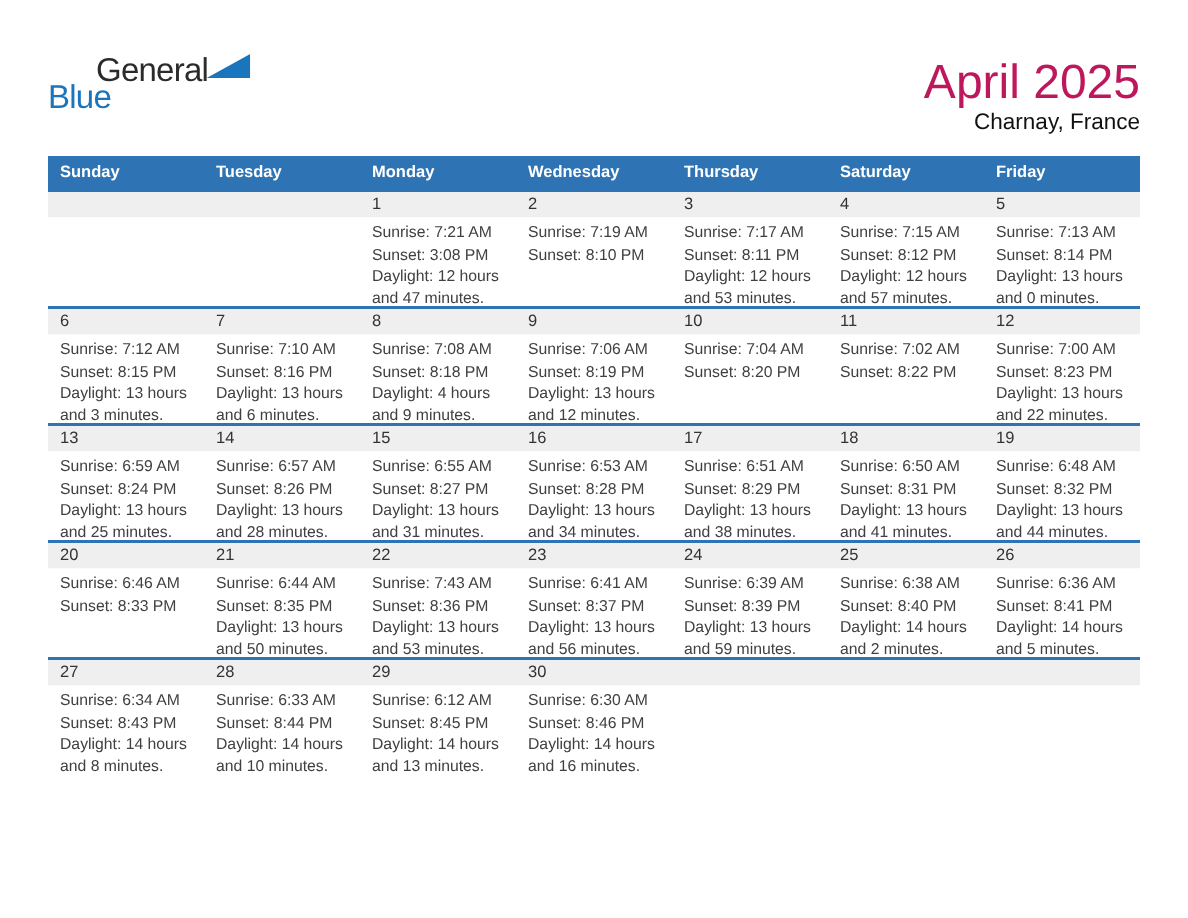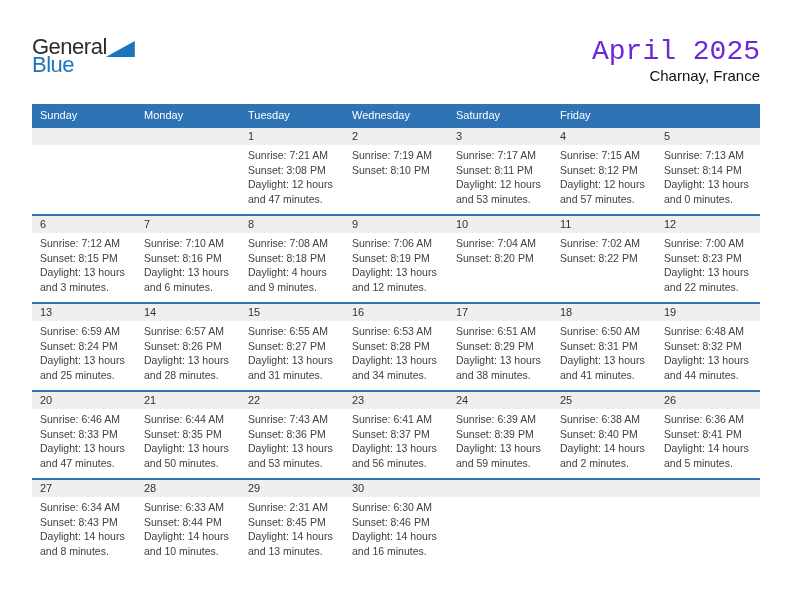--- a/index.html
+++ b/index.html
@@ -7,51 +7,51 @@
   body {
     width:792px; height:612px;
     font-family:"Liberation Sans", sans-serif;
     position:relative; overflow:hidden;
     color:#333;
   }
   .page { position:absolute; inset:0; background:#fff; }
 
   
   .logo { position:absolute; left:32px; top:36px; line-height:1; }
-  .logo-line1 { display:flex; align-items:flex-end; }
+  .logo-line1 { display:flex; align-items:flex-start;margin-left:32px; }
   .logo-general { font-size:22px; color:#2b2b2b; letter-spacing:-0.5px; }
   .logo-triangle {
     display:inline-block; width:29px; height:16px;
     background:#1b75bc; margin-left:-1px; margin-bottom:1px;
     clip-path:polygon(0 100%, 100% 0, 100% 100%);
   }
   .logo-blue { font-size:22px; color:#1b75bc; margin-top:-4px; letter-spacing:-0.5px; }
 
   
   .title-block { position:absolute; right:32px; top:36px; text-align:right; }
-  .month-title { font-size:28px; color:#6d28d9; font-weight:400;font-family:Liberation Mono, monospace; }
+  .month-title { font-size:32px; color:#be185d; font-weight:400; }
   .location-subtitle { font-size:15px; color:#111; margin-top:0; }
 
   
   .calendar { position:absolute; left:32px; top:104px; width:728px; }
   .grid7 { display:grid; grid-template-columns:repeat(7,1fr); }
   .cal-header { background:#2e74b5; }
   .day-header {
-    color:#fff; font-size:11px; font-weight:400;
+    color:#fff; font-size:11px; font-weight:700;
     padding:5px 8px 6px 8px; height:22px;
   }
   .week { border-top:2px solid #2e74b5; }
   .bands { background:#efefef; }
   .band {
     font-size:11px; color:#333;
     padding:2px 8px 2px 8px; height:17px;
   }
   .bodies { background:#ffffff; }
   .cell-body {
-    padding:3px 8px 0 8px; height:69px;
+    padding:3px 8px 0 8px; height:59px;
     font-size:10.5px; color:#404040; line-height:1.4;
   }
 </style>
 </head>
 <body>
 
 <div class="page">
 
   <div class="logo">
     <div class="logo-line1">
@@ -63,23 +63,24 @@
 
   <div class="title-block">
     <div class="month-title">April 2025</div>
     <div class="location-subtitle">Charnay, France</div>
   </div>
 
   <div class="calendar">
 
     <div class="grid7 cal-header">
       <div class="day-header">Sunday</div>
+      <div class="day-header">Tuesday</div>
       <div class="day-header">Monday</div>
-      <div class="day-header">Tuesday</div>
       <div class="day-header">Wednesday</div>
+      <div class="day-header">Thursday</div>
       <div class="day-header">Saturday</div>
       <div class="day-header">Friday</div>
     </div>
 
     <div class="week">
       <div class="grid7 bands">
         <div class="band"></div>
         <div class="band"></div>
         <div class="band">1</div>
         <div class="band">2</div>
@@ -220,21 +221,20 @@
         <div class="band">22</div>
         <div class="band">23</div>
         <div class="band">24</div>
         <div class="band">25</div>
         <div class="band">26</div>
       </div>
       <div class="grid7 bodies">
         <div class="cell-body">
           <div>Sunrise: 6:46 AM</div>
           <div>Sunset: 8:33 PM</div>
-          <div>Daylight: 13 hours and 47 minutes.</div>
         </div>
         <div class="cell-body">
           <div>Sunrise: 6:44 AM</div>
           <div>Sunset: 8:35 PM</div>
           <div>Daylight: 13 hours and 50 minutes.</div>
         </div>
         <div class="cell-body">
           <div>Sunrise: 7:43 AM</div>
           <div>Sunset: 8:36 PM</div>
           <div>Daylight: 13 hours and 53 minutes.</div>
@@ -277,21 +277,21 @@
           <div>Sunrise: 6:34 AM</div>
           <div>Sunset: 8:43 PM</div>
           <div>Daylight: 14 hours and 8 minutes.</div>
         </div>
         <div class="cell-body">
           <div>Sunrise: 6:33 AM</div>
           <div>Sunset: 8:44 PM</div>
           <div>Daylight: 14 hours and 10 minutes.</div>
         </div>
         <div class="cell-body">
-          <div>Sunrise: 2:31 AM</div>
+          <div>Sunrise: 6:12 AM</div>
           <div>Sunset: 8:45 PM</div>
           <div>Daylight: 14 hours and 13 minutes.</div>
         </div>
         <div class="cell-body">
           <div>Sunrise: 6:30 AM</div>
           <div>Sunset: 8:46 PM</div>
           <div>Daylight: 14 hours and 16 minutes.</div>
         </div>
         <div class="cell-body"></div>
         <div class="cell-body"></div>

